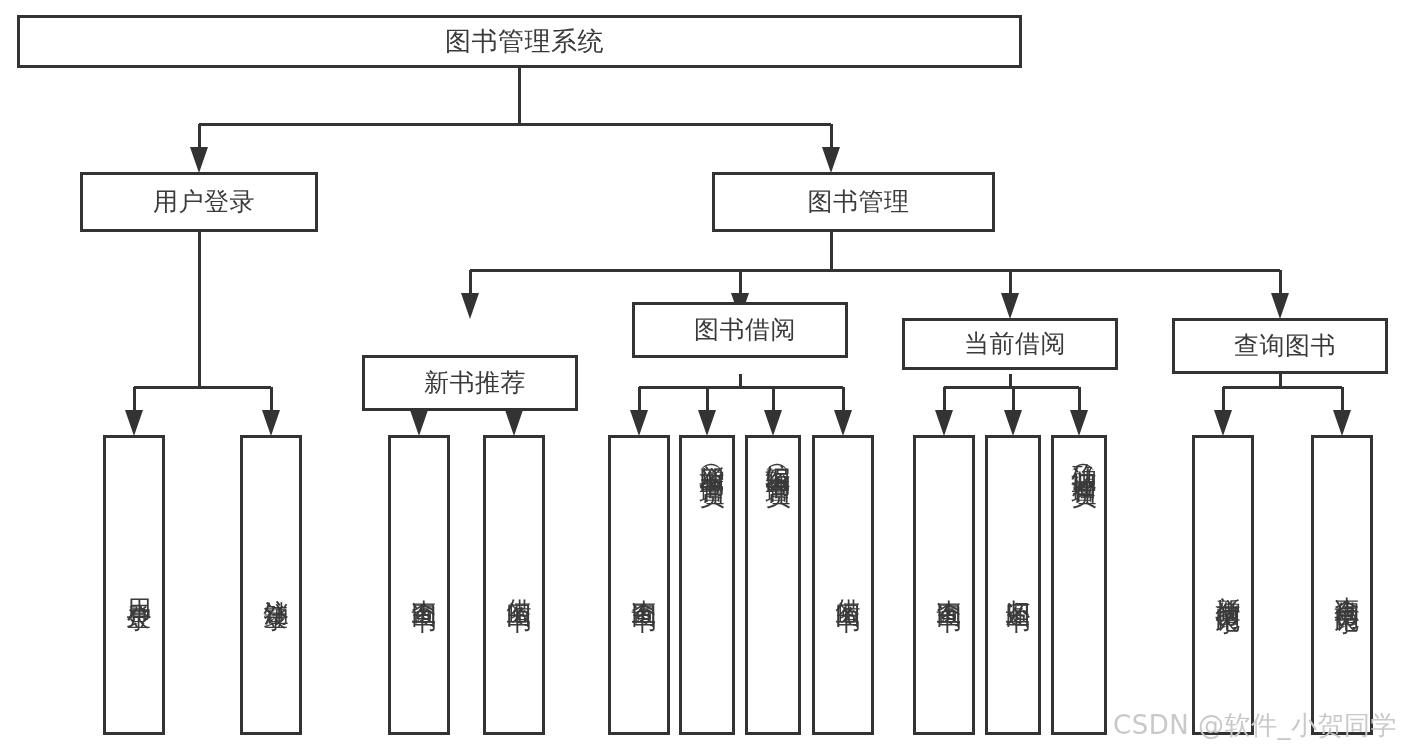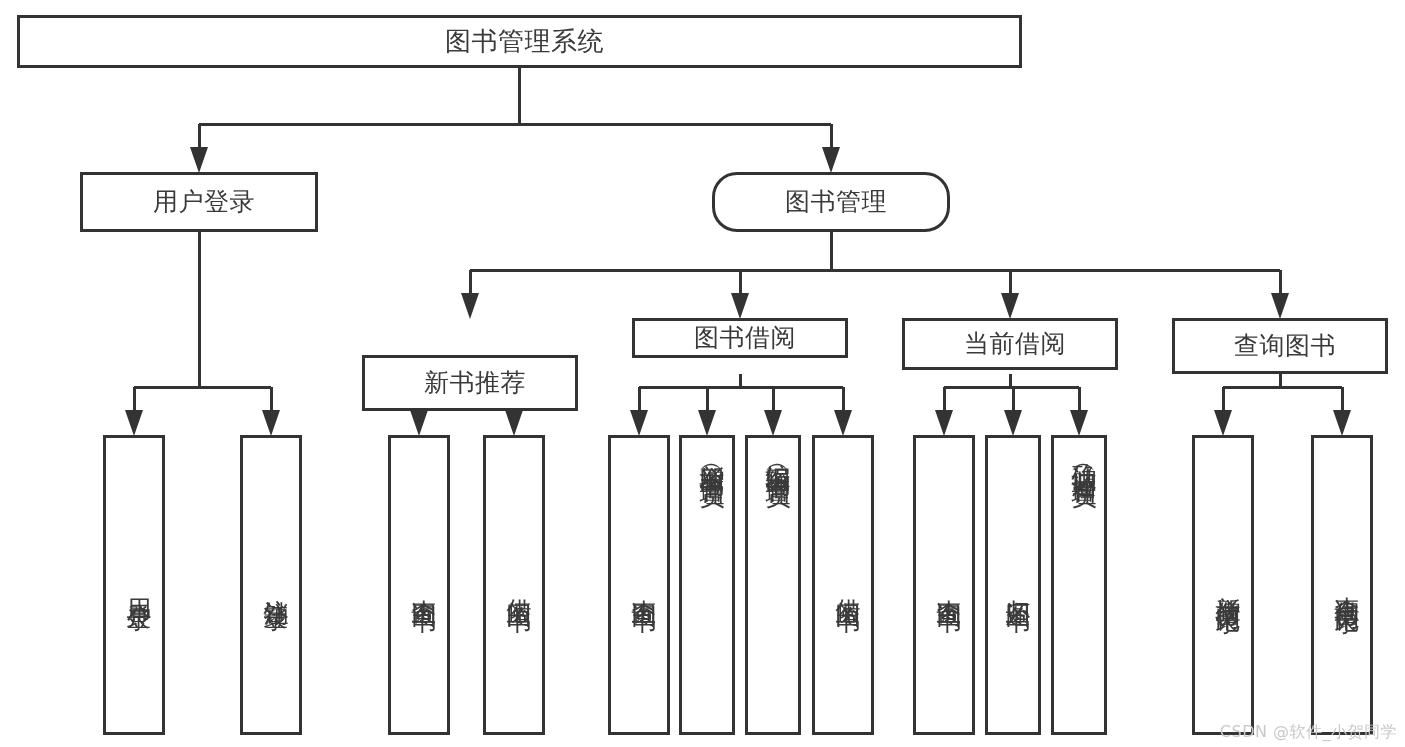--- a/index.html
+++ b/index.html
@@ -67,21 +67,21 @@
   }
   
   .node.vert.centered {
     align-items: center;
     padding-top: 0;
   }
   #watermark {
     position: absolute;
     right: 8px;
     bottom: 4px;
-    font-size: 16px;
+    font-size: 26px;
     color: #c9c9c9;
     letter-spacing: 0.5px;
     white-space: nowrap;
     font-family: "DejaVu Sans", "Liberation Sans", sans-serif;
   }
 </style>
 </head>
 <body>
 
 <div id="canvas">
@@ -141,27 +141,27 @@
       <polygon points="1333,410 1351,410 1342,436" fill="#333333"></polygon>
     </svg>
 
   <div id="nodes-layer">
       <div class="node horiz root" style="left: 17px; top: 15px; width: 1005px; height: 53px;">
         <span class="label">图书管理系统</span>
       </div>
       <div class="node horiz" style="left: 80px; top: 172px; width: 238px; height: 60px;">
         <span class="label">用户登录</span>
       </div>
-      <div class="node horiz" style="left: 712px; top: 172px; width: 238px; height: 60px; border-radius: 25px;">
+      <div class="node horiz" style="left: 712px; top: 172px; width: 283px; height: 60px;">
         <span class="label">图书管理</span>
       </div>
       <div class="node horiz" style="left: 362px; top: 318px; width: 216px; height: 56px; margin-top: 37px;">
         <span class="label">新书推荐</span>
       </div>
-      <div class="node horiz" style="left: 632px; top: 318px; width: 216px; height: 40px;">
+      <div class="node horiz" style="left: 632px; top: 302px; width: 216px; height: 56px;">
         <span class="label">图书借阅</span>
       </div>
       <div class="node horiz" style="left: 902px; top: 318px; width: 216px; height: 52px;">
         <span class="label">当前借阅</span>
       </div>
       <div class="node horiz" style="left: 1172px; top: 318px; width: 216px; height: 56px;">
         <span class="label">查询图书</span>
       </div>
       <div class="node vert centered" style="left: 103px; top: 435px; width: 62px; height: 300px;">
         <span class="label">用户登录</span>

